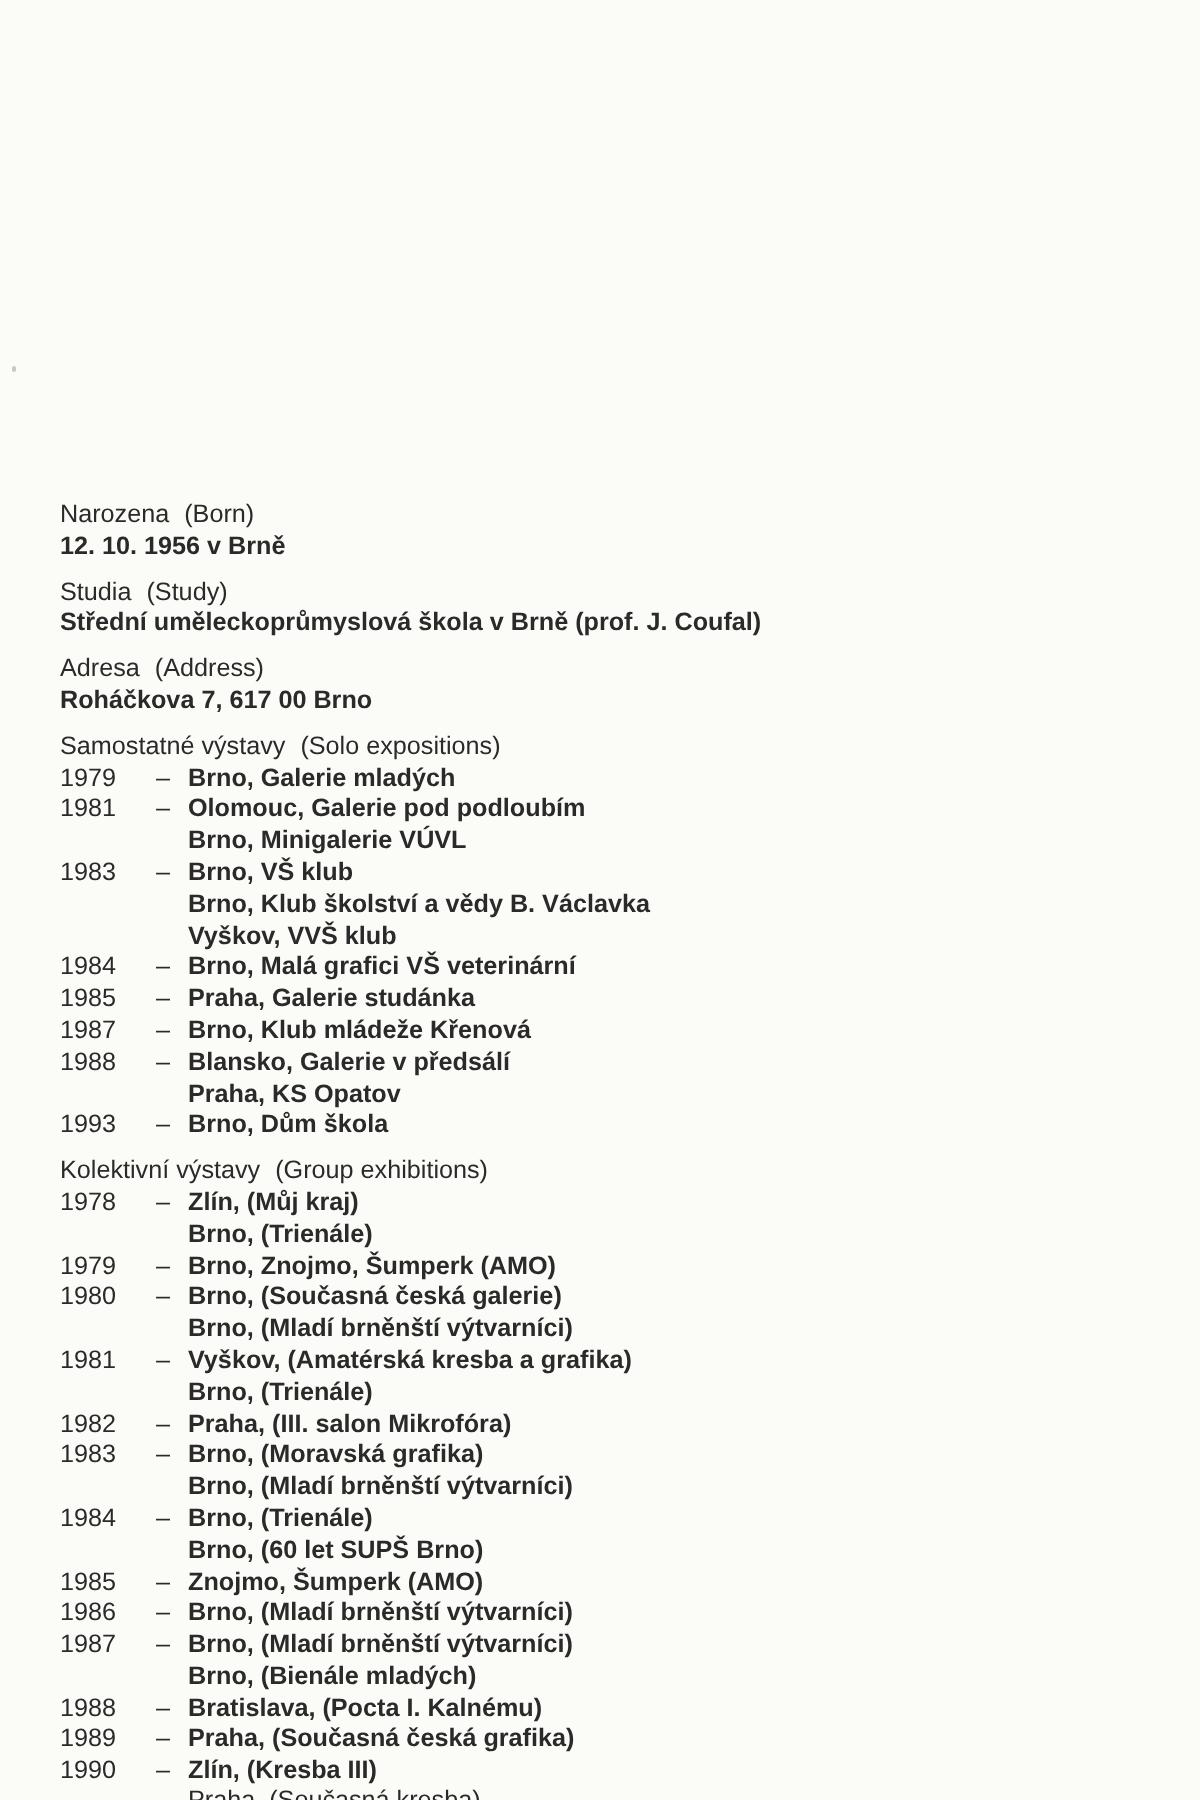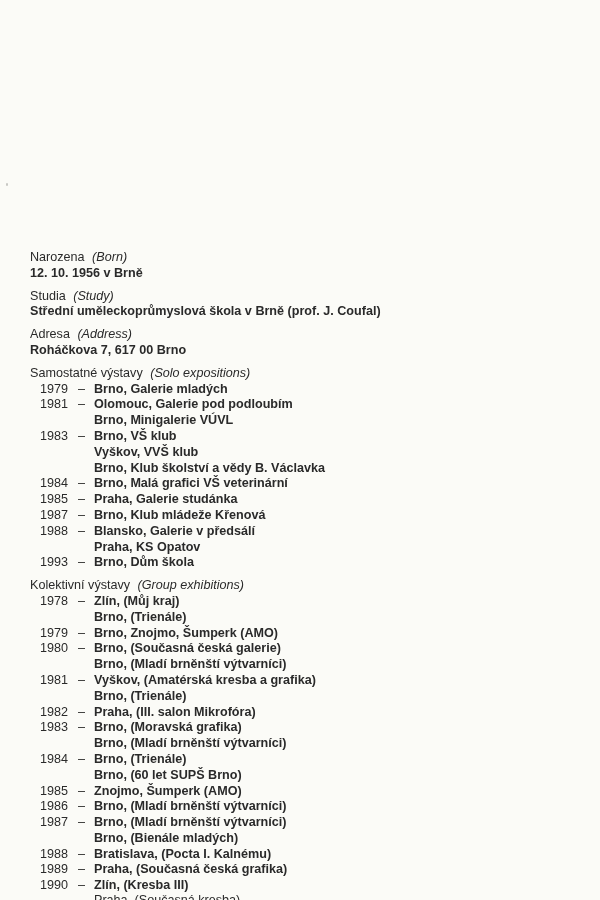--- a/index.html
+++ b/index.html
@@ -24,36 +24,34 @@
       width: 540px;
     }
     .section {
       margin-bottom: 7px;
     }
     .section-heading {
       display: block;
       white-space: nowrap;
     }
     .section-heading .en {
-      font-style: italic;
       margin-left: 4px;
     }
     .line {
       display: block;
       white-space: nowrap;
       font-weight: bold;
     }
     .entry {
       display: flex;
       white-space: nowrap;
     }
     .entry .year {
       width: 48px;
       flex: 0 0 48px;
-      text-align: center;
     }
     .entry .dash {
       width: 16px;
       flex: 0 0 16px;
     }
     .entry .places {
       display: flex;
       flex-direction: column;
       font-weight: bold;
     }
@@ -125,22 +123,22 @@
           <span class="places">
             <span>Olomouc, Galerie pod podloubím</span>
             <span>Brno, Minigalerie VÚVL</span>
           </span>
         </div>
         <div class="entry">
           <span class="year">1983</span>
           <span class="dash">–</span>
           <span class="places">
             <span>Brno, VŠ klub</span>
+            <span>Brno, Klub školství a vědy B. Václavka</span>
             <span>Vyškov, VVŠ klub</span>
-            <span>Brno, Klub školství a vědy B. Václavka</span>
           </span>
         </div>
         <div class="entry">
           <span class="year">1984</span>
           <span class="dash">–</span>
           <span class="places">
             <span>Brno, Malá grafici VŠ veterinární</span>
           </span>
         </div>
         <div class="entry">

